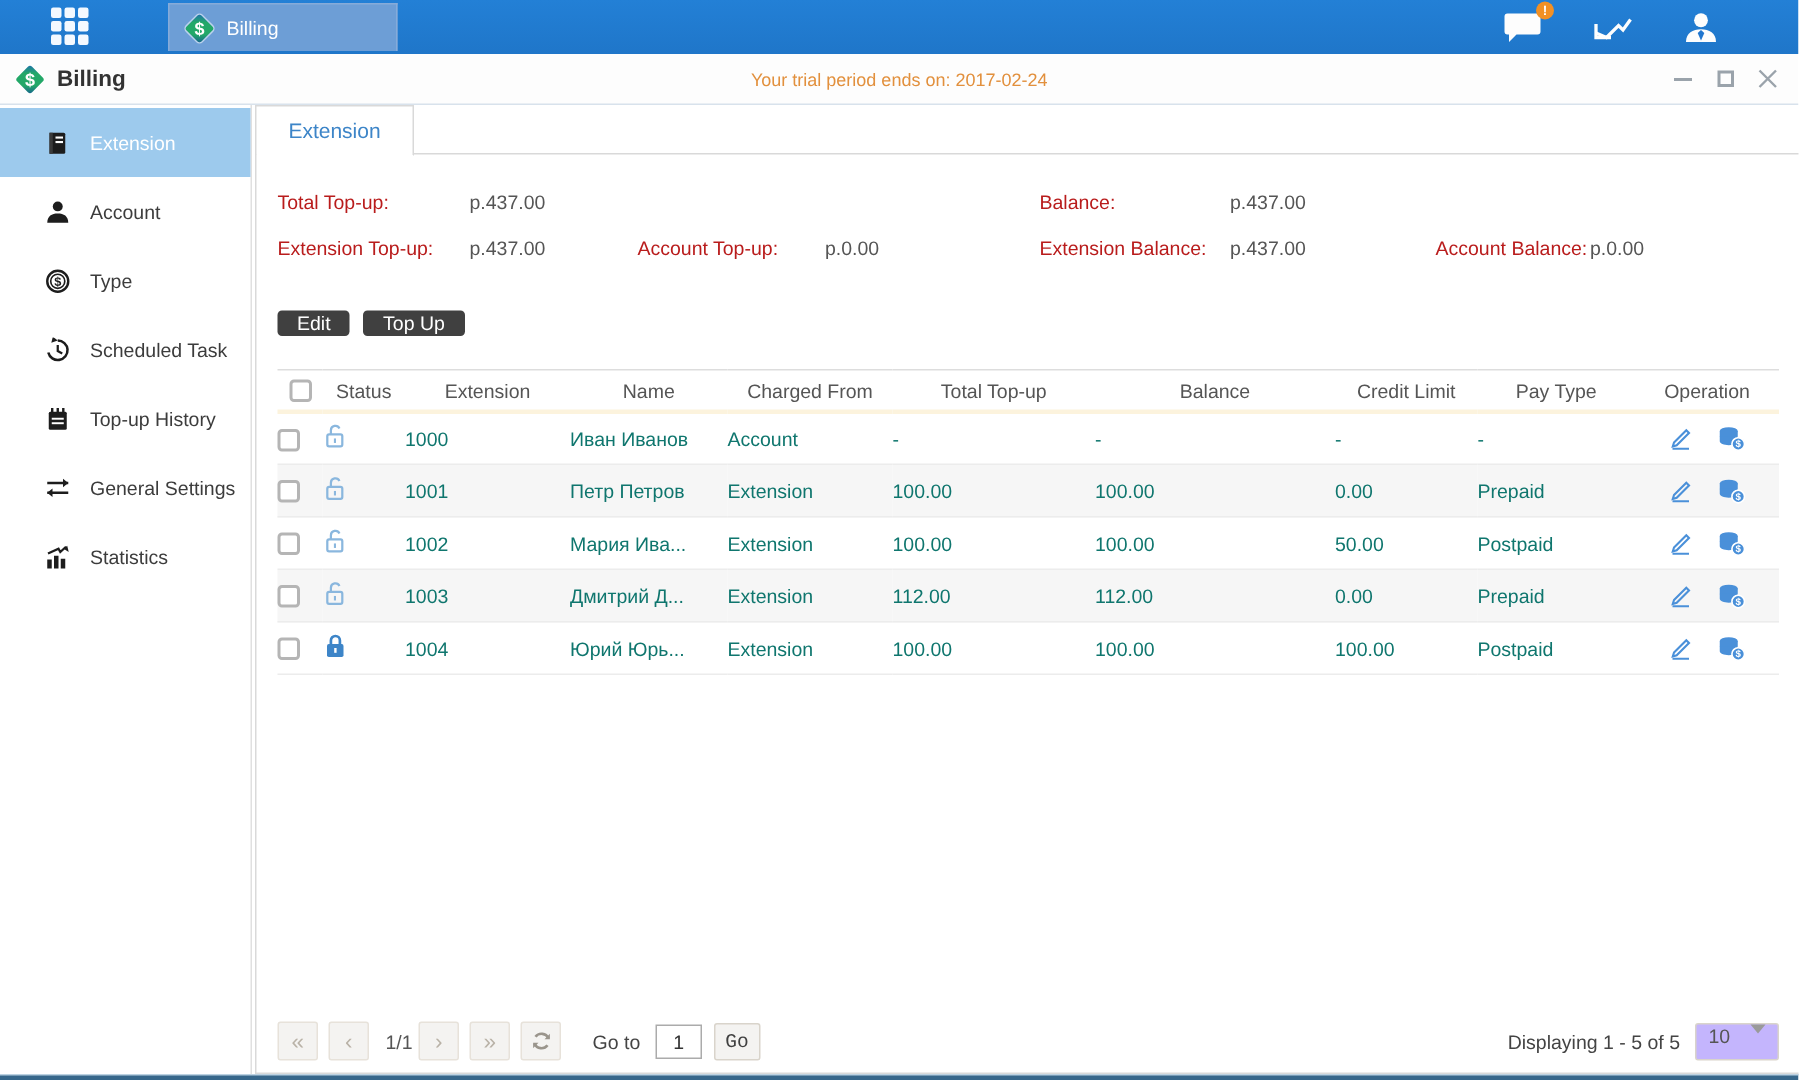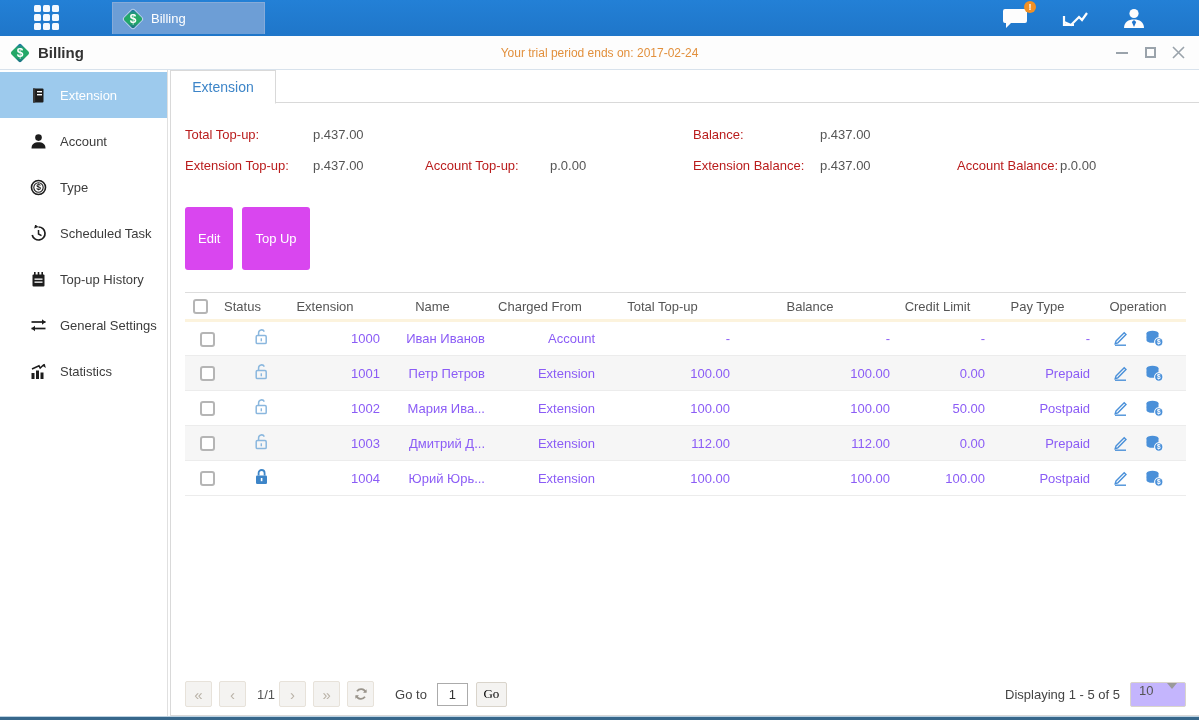--- a/index.html
+++ b/index.html
@@ -41,44 +41,44 @@
   .panel { flex:1; border:1px solid #d9d9d9; border-top:none; position:relative; padding:24px 14px 0 14px; }
 
   
   .summary { position:relative; height:66px; font-size:13px; }
   .summary .lbl { position:absolute; font-weight:normal; color:#b91c1c; }
   .summary .val { position:absolute; color:#555; }
   .r1 { top:0; } .r2 { top:31px; }
 
   
   .btn-row { margin-top:14px; display:flex; gap:9px; }
-  .btn { background:#d946ef; color:#fff; border:none; font-size:13px; font-family:inherit; padding:24px 13px; border-radius:3px; cursor:pointer; min-width:46px; }
+  .btn { background:#404040; color:#fff; border:none; font-size:13px; font-family:inherit; padding:1px 13px; border-radius:3px; cursor:pointer; min-width:46px; }
 
   
   table { width:100%; border-collapse:collapse; table-layout:fixed; margin-top:22px; border-top:1px solid #ddd; }
   th { height:28px; font-weight:normal; color:#555; font-size:13px; border-bottom:1px solid #ddd; text-align:center; }
-  td { height:35px; text-align:right; color:#8b5cf6; font-size:13px; border-bottom:1px solid #ececec; }
+  td { height:35px; text-align:left; color:#0f766e; font-size:13px; border-bottom:1px solid #ececec; }
   tbody tr:first-child td { border-top:3px solid #fcf3dd; }
   tbody tr:nth-child(even) { background:#f6f6f6; }
   .col-cb { width:30px; } .col-status { width:55px; } .col-ext { width:110px; } .col-name { width:105px; }
   .col-from { width:110px; } .col-topup { width:135px; } .col-bal { width:160px; } .col-credit { width:95px; }
   .col-pay { width:105px; } .col-op { width:96px; }
   .checkbox { display:inline-block; width:15px; height:15px; border:2px solid #b5b5b5; border-radius:3px; background:#fff; vertical-align:middle; cursor:pointer; }
   .op-icons { display:flex; justify-content:center; align-items:center; gap:16px; }
   .op-icons svg { cursor:pointer; }
   .lock svg.locked-svg { display:none; }
   .lock.locked svg.locked-svg { display:inline; }
 
   
   .pagebar { position:absolute; left:14px; right:14px; bottom:7px; display:flex; align-items:center; height:28px; }
   .pg-btn { width:27px; height:26px; background:#f4f3f1; border:1px solid #e7e2da; color:#b9b2a7; font-size:15px; display:flex; align-items:center; justify-content:center; margin-right:7px; cursor:pointer; border-radius:2px; }
   .pg-indicator { color:#555; margin:0 4px 0 4px; font-size:13px; }
   .goto-label { margin:0 10px 0 14px; color:#444; }
   .goto-input { width:31px; height:23px; border:1px solid #ababab; text-align:center; font-size:13px; font-family:inherit; color:#333; margin-right:8px; }
-  .go-btn { height:25px; min-width:31px; background:#f4f3f1; border:1px solid #d9d4cb; color:#000000; font-size:13px; font-family:Liberation Serif, serif; cursor:pointer; border-radius:2px; }
+  .go-btn { height:25px; min-width:31px; background:#f4f3f1; border:1px solid #d9d4cb; color:#404040; font-size:13px; font-family:Liberation Mono, monospace; cursor:pointer; border-radius:2px; }
   .pg-right { margin-left:auto; display:flex; align-items:center; gap:10px; color:#444; }
   .page-size { width:56px; height:25px; background:#c4b5fd; border:1px solid #d9d4cb; border-radius:2px; display:flex; align-items:flex-start; justify-content:space-between; padding:0 8px; cursor:pointer; color:#555; }
   .page-size .arr { width:0; height:0; border-left:5px solid transparent; border-right:5px solid transparent; border-top:6px solid #9a9a9a; }
 
   
   .bottom-strip { height:4px; background:#37678b; border-top:1px solid #bcd2e2; }
 </style>
 </head>
 <body>
 

